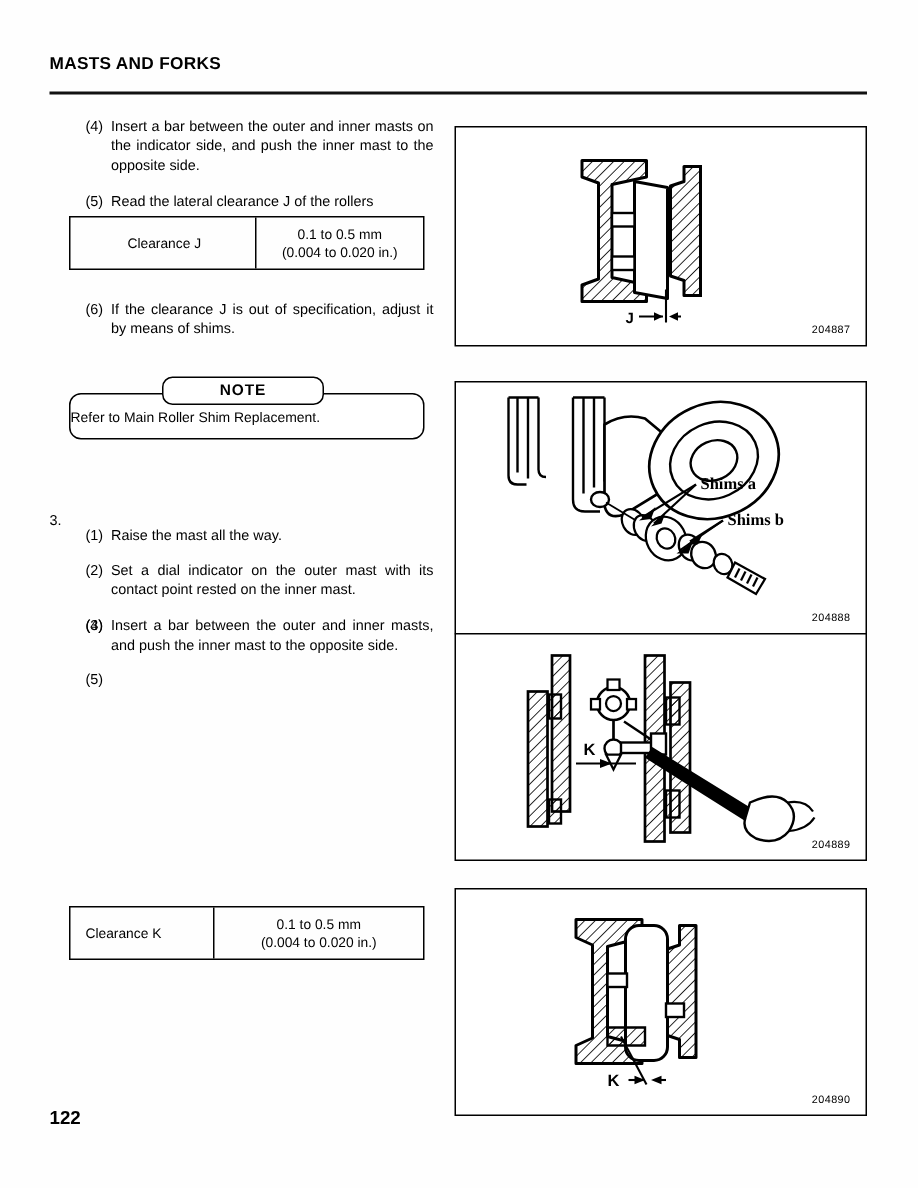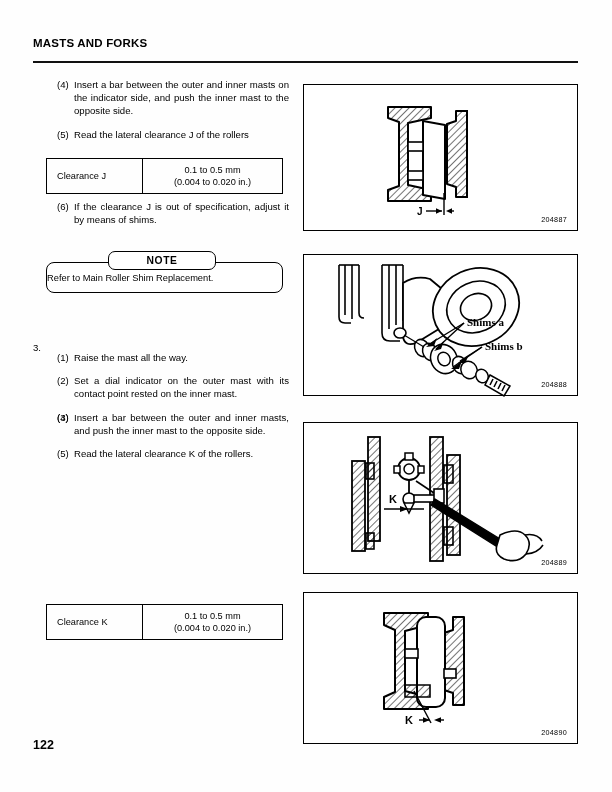--- a/index.html
+++ b/index.html
@@ -199,21 +199,21 @@
       <span class="ptext">Insert a bar between the outer and inner masts on the indicator side, and push the inner mast to the opposite side.</span>
     </div>
 
     <div class="para lvl2 lastline">
       <span class="marker">(5)</span>
       <span class="ptext">Read the lateral clearance J of the rollers</span>
     </div>
 
   </div>
 
-  <div class="spec-table" style="top:158px;">
+  <div class="spec-table" style="top:144px;padding-left:28px;">
     <div class="spec-label">Clearance J</div>
     <div class="spec-value">
       <span>0.1 to 0.5 mm</span>
       <span>(0.004 to 0.020 in.)</span>
     </div>
   </div>
 
   <div class="col-left" style="top:200px;">
     <div class="para lvl2 lastline">
       <span class="marker">(6)</span>
@@ -249,21 +249,20 @@
       <span class="marker">(3)</span>
     </div>
 
     <div class="para lvl2">
       <span class="marker">(4)</span>
       <span class="ptext">Insert a bar between the outer and inner masts, and push the inner mast to the opposite side.</span>
     </div>
 
     <div class="para lvl2">
       <span class="marker">(5)</span>
-      <span class="ptext">Read the lateral clearance K of the rollers.</span>
     </div>
 
   </div>
 
   <div class="spec-table" style="top:604px;">
     <div class="spec-label">Clearance K</div>
     <div class="spec-value">
       <span>0.1 to 0.5 mm</span>
       <span>(0.004 to 0.020 in.)</span>
     </div>
@@ -291,21 +290,21 @@
 
       <line x1="122" y1="126" x2="138" y2="126" stroke="#000" stroke-width="1.4"></line>
       <path d="M138 126 L132 123.2 L132 128.8 Z" fill="#000"></path>
       <line x1="147" y1="126" x2="150" y2="126" stroke="#000" stroke-width="1.4"></line>
       <path d="M142 126 L148 123.2 L148 128.8 Z" fill="#000"></path>
       <text x="113" y="130" font-family="Liberation Sans, sans-serif" font-size="10" font-weight="bold">J</text>
     </svg>
     <div class="fig-no">204887</div>
   </div>
 
-  <div class="panel" style="top:254px; height:142px;">
+  <div class="panel" style="top:254px; height:169px;">
     <svg width="272" height="144" viewBox="0 0 272 144">
 
       <g stroke="#000" stroke-width="1.6" fill="none">
         <path d="M35 10 L35 62 Q35 68 41 68 L47 68"></path>
         <path d="M41 10 L41 60"></path>
         <path d="M48 10 L48 64"></path>
         <path d="M55 10 L55 58 Q55 63 60 63"></path>
         <path d="M35 10 L55 10"></path>
       </g>
 

